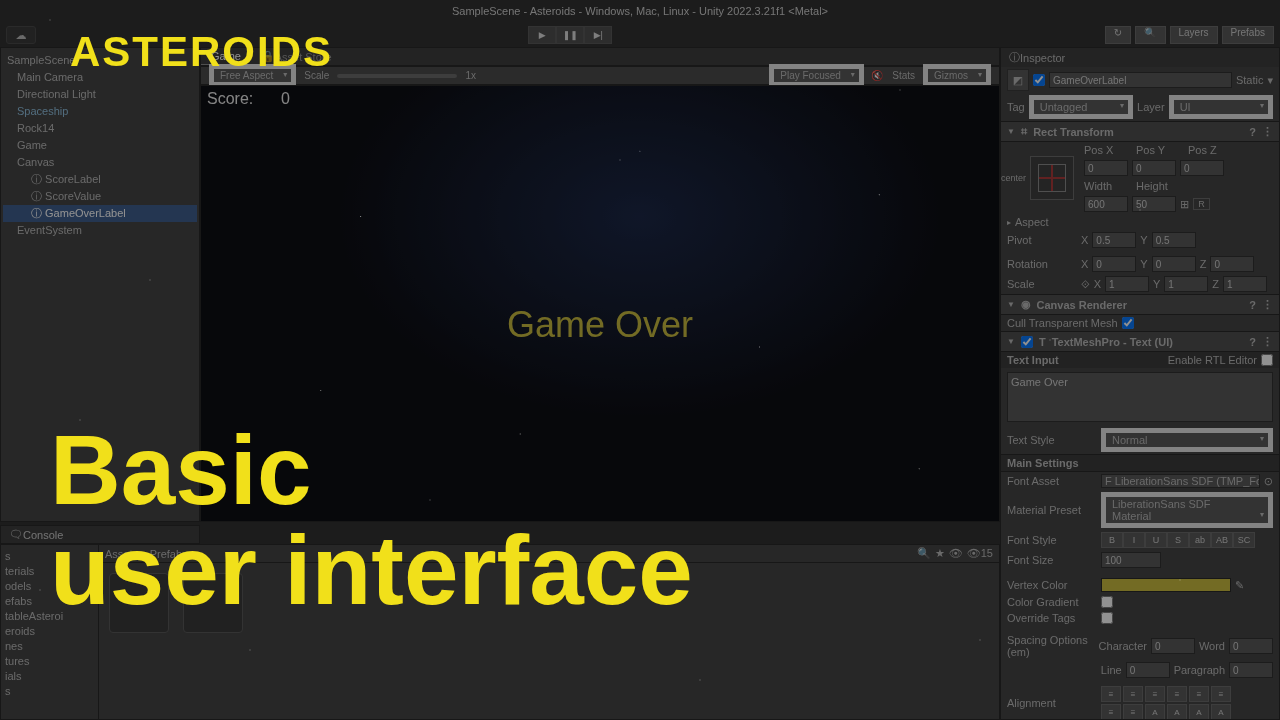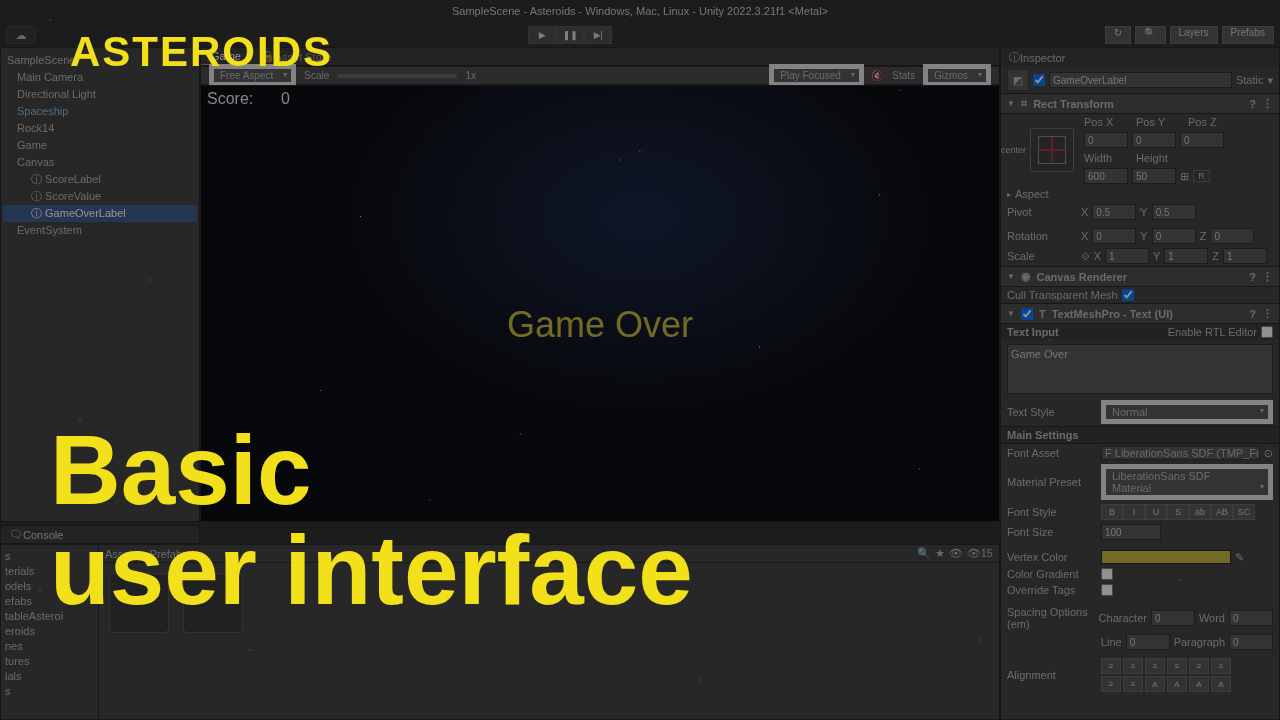--- a/index.html
+++ b/index.html
@@ -280,20 +280,26 @@
 <div class="inspector">
   <div class="insp-tab">ⓘ <span>Inspector</span></div>
   <div class="insp-body">
 
     <div class="row">
       <span style="width:22px;height:22px;background:#555;border:1px solid #333;display:flex;align-items:center;justify-content:center">◩</span>
       <input type="checkbox" checked="" style="">
       <input type="text" style="flex: 1 1 0%;" value="GameOverLabel">
       <span>Static</span>
       <span>▾</span>
+    </div>
+    <div class="row">
+      <span>Tag</span>
+      <span class="dd" style="flex:1">Untagged</span>
+      <span>Layer</span>
+      <span class="dd" style="flex:1">UI</span>
     </div>
 
     <div class="comp-header"><span class="arrow">▼</span> ⌗ <span>Rect Transform</span> <span style="flex:1"></span><span>?</span> <span>⋮</span></div>
     <div style="display:flex;">
       <div style="display:flex;flex-direction:row;align-items:center">
         <span style="font-size:9px">center</span>
         <div class="anchor-gizmo">
             <div class="inner"></div>
           </div>
       </div>

